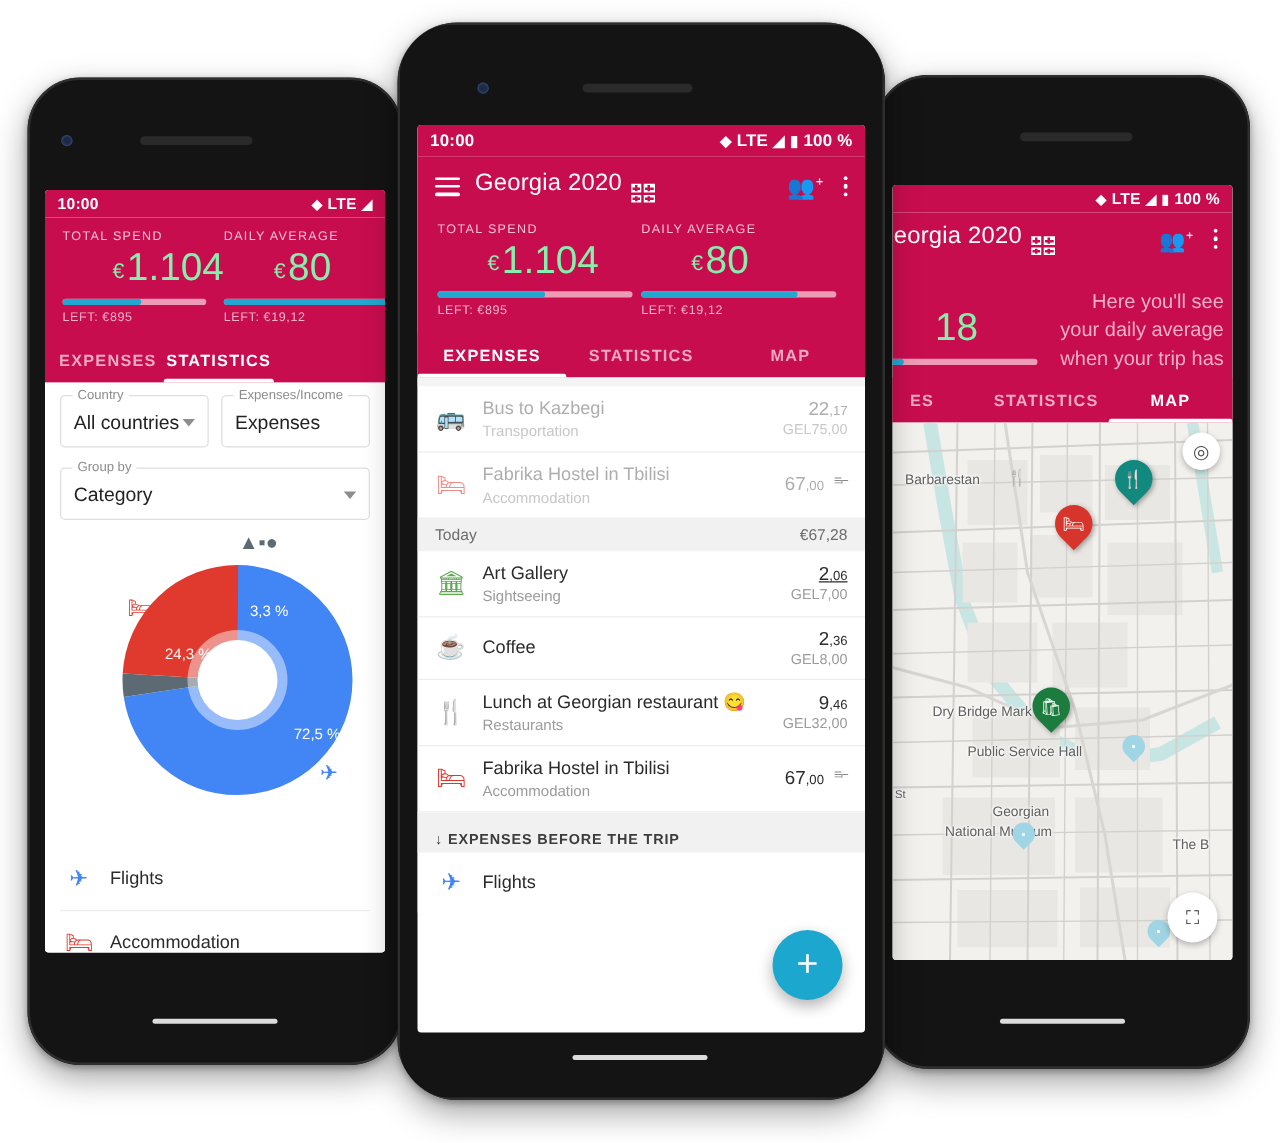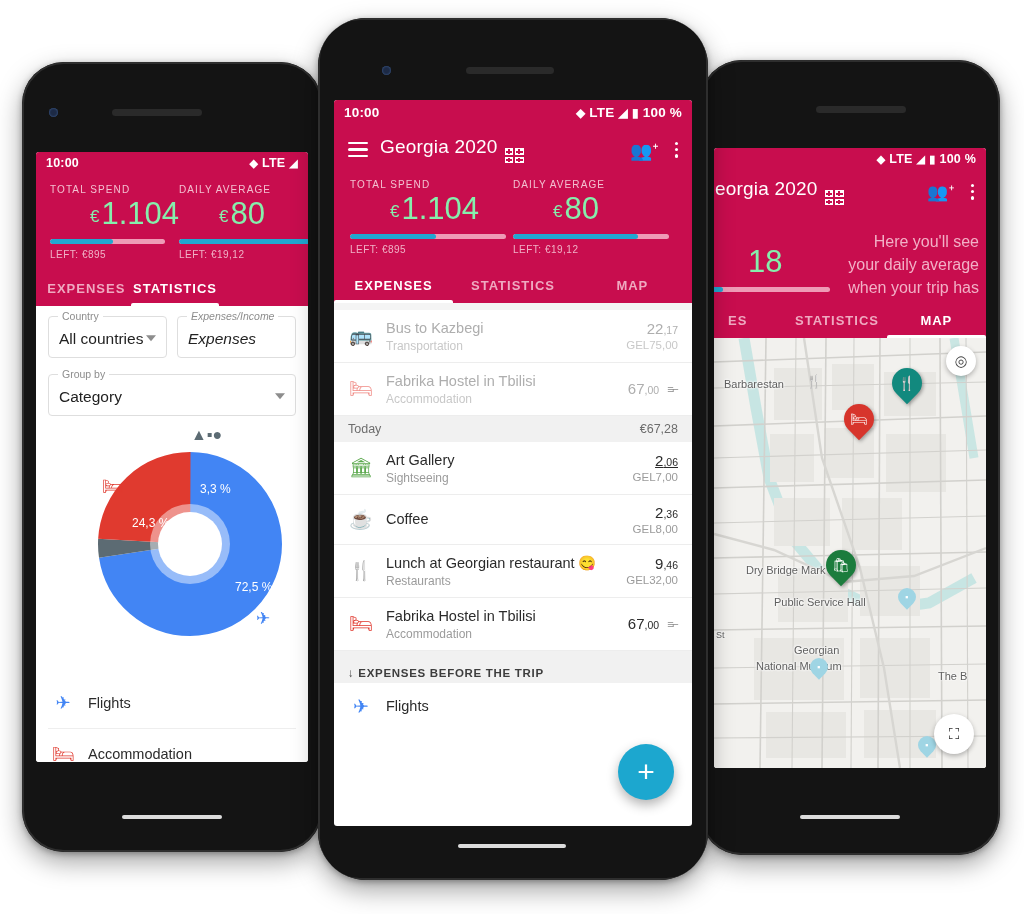--- a/index.html
+++ b/index.html
@@ -81,21 +81,21 @@
   .row .ic{ width:26px; display:flex; justify-content:center; flex:none; font-size:19px; }
   .row .txt{ flex:1; min-width:0; }
   .row .t1{ font-size:14.5px; color:#2b2b2b; white-space:nowrap; overflow:hidden; text-overflow:ellipsis;}
   .row .t2{ font-size:12px; color:#9b9b9b; margin-top:2px; }
   .row .amt{ text-align:right; flex:none; }
   .row .a1{ font-size:15px; color:#2b2b2b; white-space:nowrap; }
   .row .a1 small{ font-size:10.5px; }
   .row .a2{ font-size:11.5px; color:#9b9b9b; margin-top:2px; white-space:nowrap; }
   .row.faded .t1,.row.faded .a1{ color:#aeaeae; }
   .row.faded .t2,.row.faded .a2{ color:#c8c8c8; }
-  .row.single .a1{ display:flex; align-items:center; gap:8px; justify-content:flex-end;margin-left:48px;}
+  .row.single .a1{ display:flex; gap:8px; justify-content:flex-end;margin-left:48px;}
   .split-ic{ font-size:11px; color:#8a8a8a; letter-spacing:-1px;}
   .daybar{ display:flex; justify-content:space-between; background:#f1f1f1;
            padding:6px 14px; font-size:12.5px; color:#6d6d6d; }
   .before{ background:#f1f1f1; padding:16px 14px 4px 14px; font-size:11.5px;
            letter-spacing:.7px; font-weight:bold; color:#3d3d3d; }
   .before-sub{ background:#f1f1f1; display:flex; justify-content:space-between;
            padding:2px 14px 8px 14px; font-size:12.5px; color:#b4b4b4;}
   .fab{ position:absolute; width:56px;height:56px;border-radius:50%;
         background:#1CA7CF; color:#fff; display:flex; align-items:center;
         justify-content:center; font-size:30px; font-weight:300;
@@ -182,21 +182,21 @@
         </div>
       </div>
 
       <div class="stat-body">
         <div class="field-row">
           <div class="field" style="flex:1;">
             <span class="flabel">Country</span>
             <span class="fval">All countries</span>
             <span class="caret"></span>
           </div>
-          <div class="field" style="flex:1;font-style:italic;">
+          <div class="field" style="flex:1;">
             <span class="flabel">Expenses/Income</span>
             <span class="fval">Expenses</span>
           </div>
         </div>
         <div class="field" style="margin-top:16px;">
           <span class="flabel">Group by</span>
           <span class="fval">Category</span>
           <span class="caret"></span>
         </div>
 

